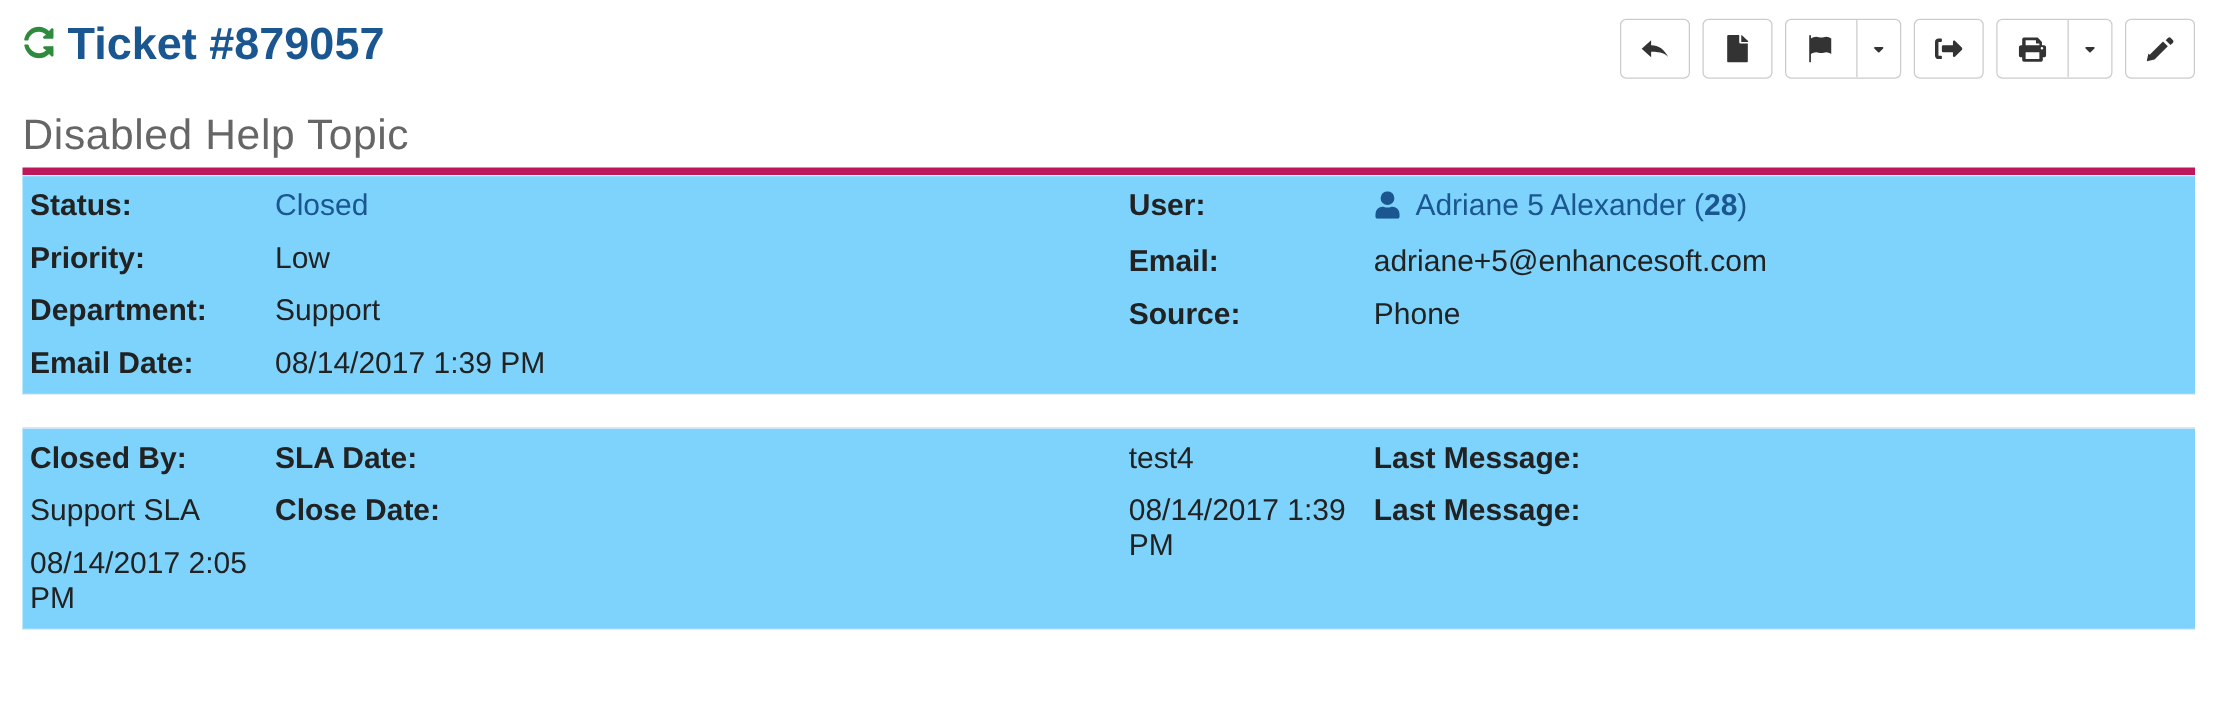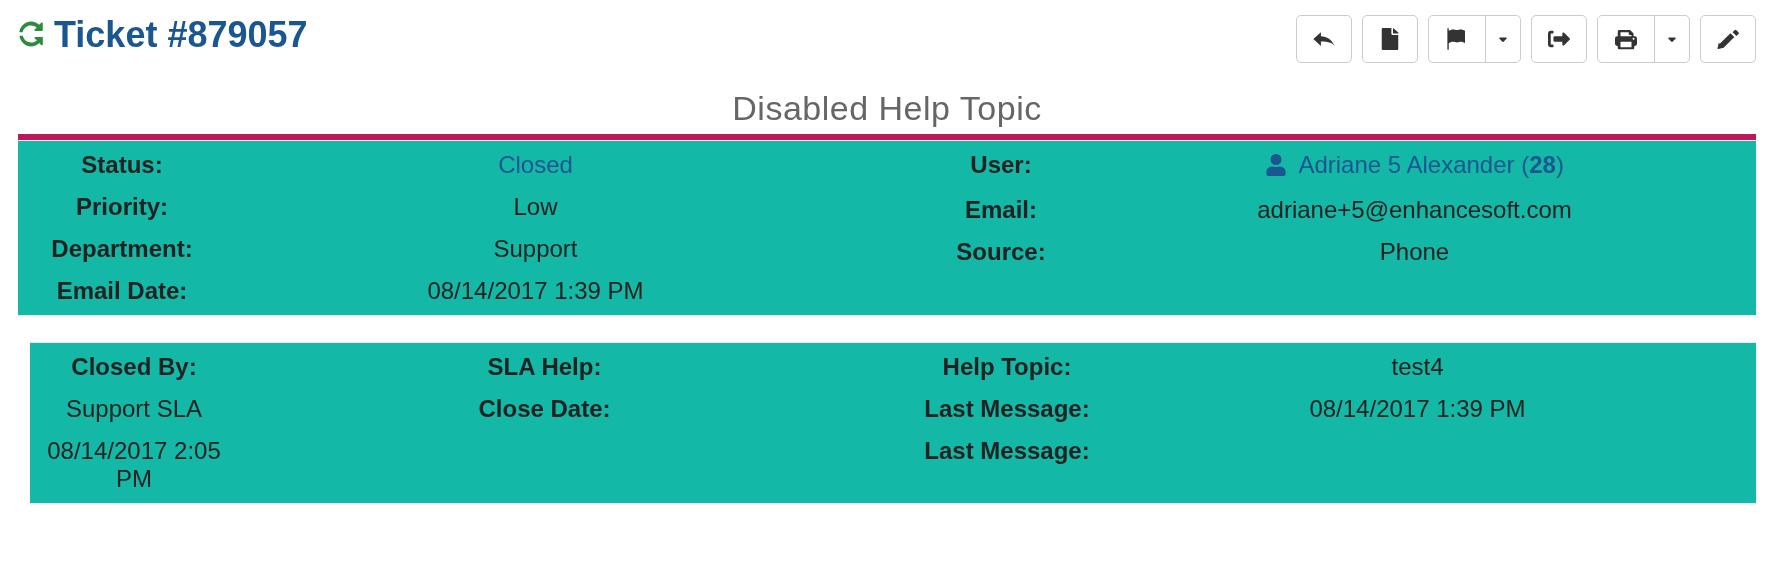--- a/index.html
+++ b/index.html
@@ -8,21 +8,20 @@
     font-family: -apple-system, BlinkMacSystemFont, "Segoe UI", "Helvetica Neue", Arial, sans-serif;
     font-size: 24px;
     color: #222;
     background: #fff;
   }
   .container {
     width: 1774px;
     box-sizing: border-box;
     padding: 15px 18px 30px 18px;
     position: relative;
-    text-align: center;
   }
 
   
   .header-row {
     display: flex;
     align-items: flex-start;
     justify-content: space-between;
   }
   .ticket-title {
     display: flex;
@@ -85,28 +84,28 @@
     font-size: 34px;
     font-weight: 300;
     color: #666;
     letter-spacing: 0.5px;
     padding-bottom: 6px;
     border-bottom: 6px solid #be185d;
   }
 
   
   .panel {
-    background: #14b8a6;
+    background: #7dd3fc;
     border-top: 1px solid #e3ecf3;
     border-bottom: 1px solid #e3ecf3;
     padding: 10px 6px;
     display: flex;
     margin-top: 0;
   }
-  .panel + .panel { margin-top: 26px; margin-left: 12px; }
+  .panel + .panel { margin-top: 26px; }
   .panel .col {
     flex: 1;
     display: grid;
     grid-template-columns: 196px 1fr;
     row-gap: 14px;
     column-gap: 0px;
     align-content: start;
     padding-right: 20px;
   }
   .panel .col:nth-child(2) {
@@ -220,28 +219,27 @@
 
       <div class="lbl">Source:</div>
       <div class="val">Phone</div>
     </div>
   </div>
 
   <div class="panel">
     <div class="col">
       <div class="lbl">Closed By:</div>
 
-      <div class="lbl">SLA Help:</div>
+      <div class="lbl">SLA Date:</div>
       <div class="val">Support SLA</div>
 
       <div class="lbl">Close Date:</div>
       <div class="val">08/14/2017 2:05 PM</div>
     </div>
     <div class="col">
-      <div class="lbl">Help Topic:</div>
       <div class="val">test4</div>
 
       <div class="lbl">Last Message:</div>
       <div class="val">08/14/2017 1:39 PM</div>
 
       <div class="lbl">Last Message:</div>
       <div class="val"></div>
     </div>
   </div>
 

